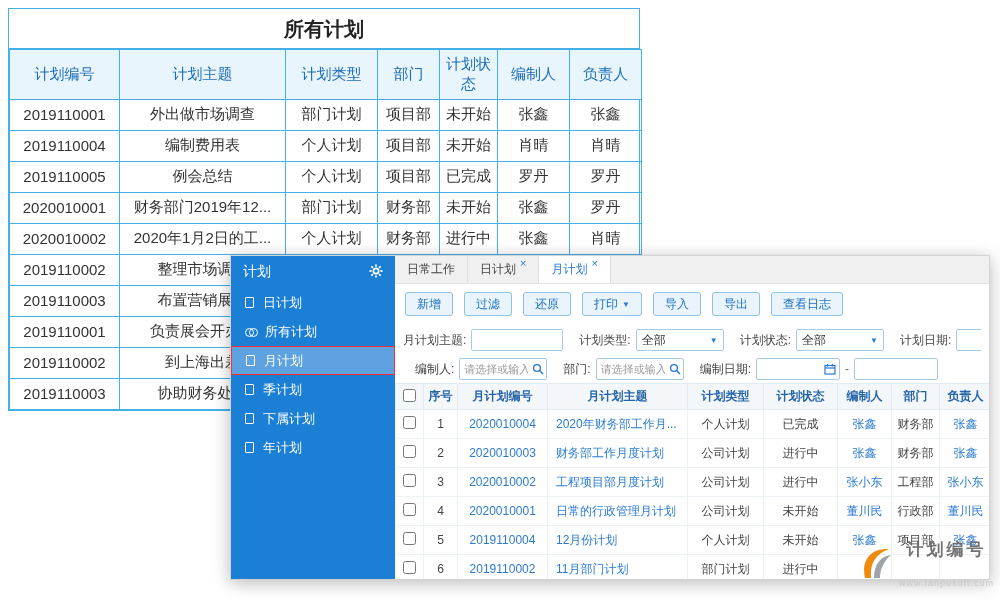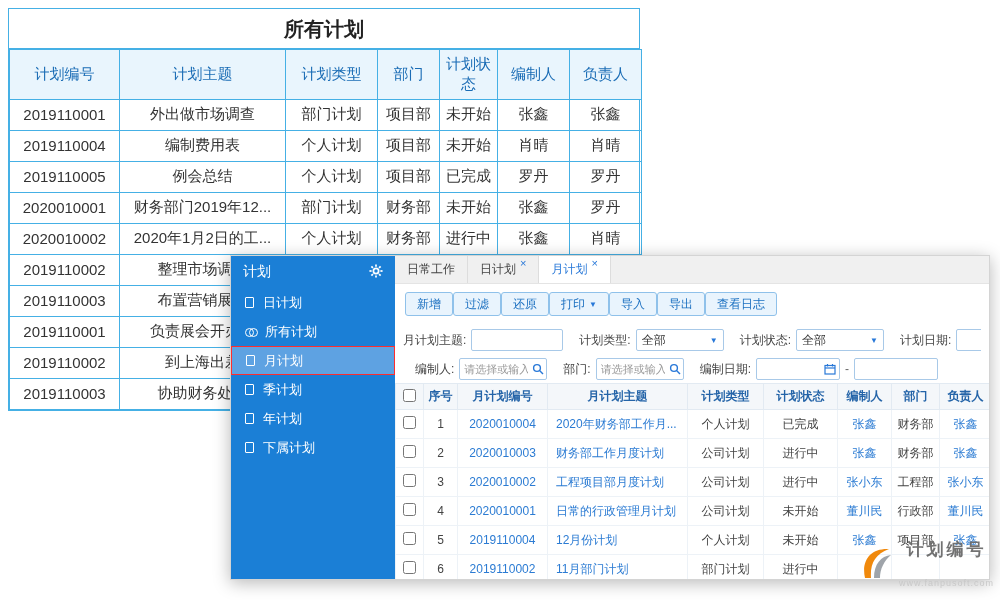--- a/index.html
+++ b/index.html
@@ -32,21 +32,21 @@
   .icon-link { width:13px; height:7px; margin-right:7px; position:relative; flex-shrink:0; }
   .icon-link::before,.icon-link::after { content:''; position:absolute; top:0; width:7px; height:7px; border:1px solid #fff; border-radius:50%; }
   .icon-link::before { left:0; } .icon-link::after { right:0; }
 
   .content { flex:1; display:flex; flex-direction:column; overflow:hidden; background:#fff; }
   .tabbar { height:28px; background:#f0f0f0; display:flex; border-bottom:1px solid #e4e4e4; flex-shrink:0; }
   .tab { display:flex; align-items:center; padding:0 12px; font-size:12px; color:#444; border-right:1px solid #ddd; cursor:pointer; }
   .tab.active { background:#fff; color:#2878d8; }
   .tab .close { font-size:11px; color:#2878d8; margin-left:4px; align-self:flex-start; line-height:14px; }
 
-  .toolbar { display:flex; gap:0; padding:8px 10px 6px; flex-shrink:0; }
+  .toolbar { display:flex; gap:11px; padding:8px 10px 6px; flex-shrink:0; }
   .btn { height:24px; padding:0 11px; background:#e9f4fd; border:1px solid #8fc1ea; border-radius:3px; color:#1a6fc0;
          font-size:12px; display:flex; align-items:center; gap:4px; cursor:pointer; font-family:inherit; white-space:nowrap; }
   .caret { font-size:8px; color:#2878d8; }
 
   .filters { padding:0 8px; flex-shrink:0; }
   .frow { display:flex; align-items:flex-end; height:29px; white-space:nowrap; overflow:hidden; }
   .frow.second { padding-left:12px; }
   .pair { display:flex; align-items:center; margin-right:16px; flex-shrink:0; }
   .flabel { font-size:12px; color:#444; margin-right:5px; }
   .tinput { width:92px; height:22px; border:1px solid #a8c9e8; border-radius:2px; font-size:11px; padding:0 4px; outline:none; color:#333; font-family:inherit; }
@@ -228,25 +228,25 @@
           <div class="side-item active">
             <span class="icon-page"></span>
             <span>月计划</span>
           </div>
           <div class="side-item">
             <span class="icon-page"></span>
             <span>季计划</span>
           </div>
           <div class="side-item">
             <span class="icon-page"></span>
-            <span>年计划</span>
+            <span>下属计划</span>
           </div>
           <div class="side-item">
             <span class="icon-page"></span>
-            <span>下属计划</span>
+            <span>年计划</span>
           </div>
         </nav>
     </aside>
 
     <main class="content">
 
       <div class="tabbar">
         <div class="tab">
           <span>日常工作</span>
         </div>

